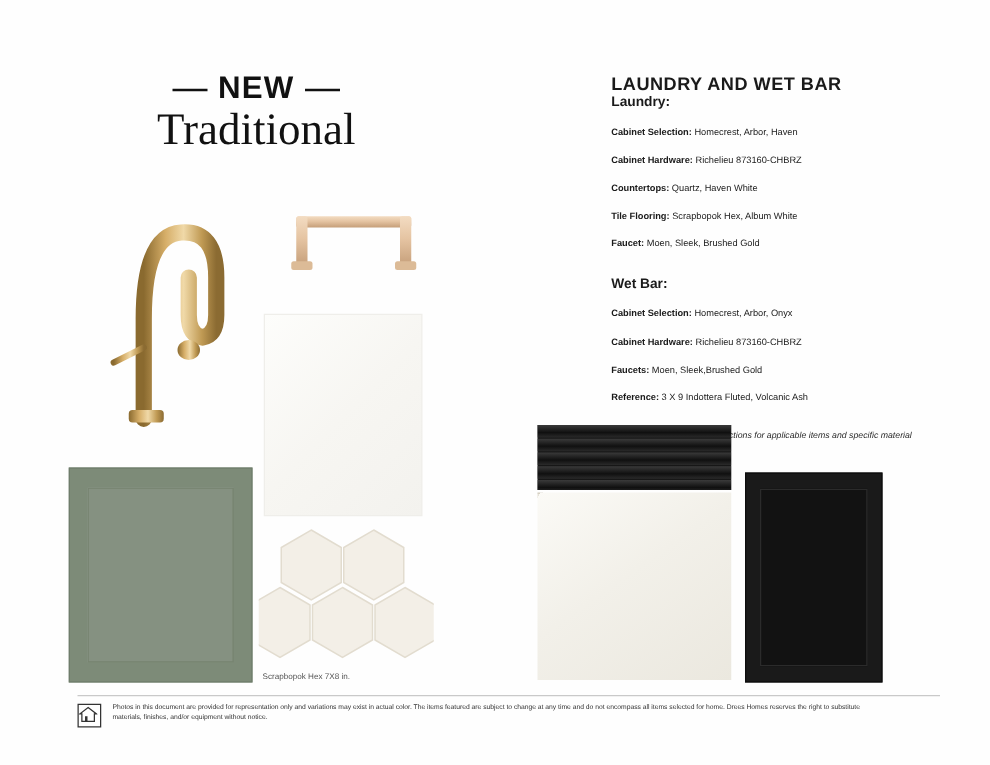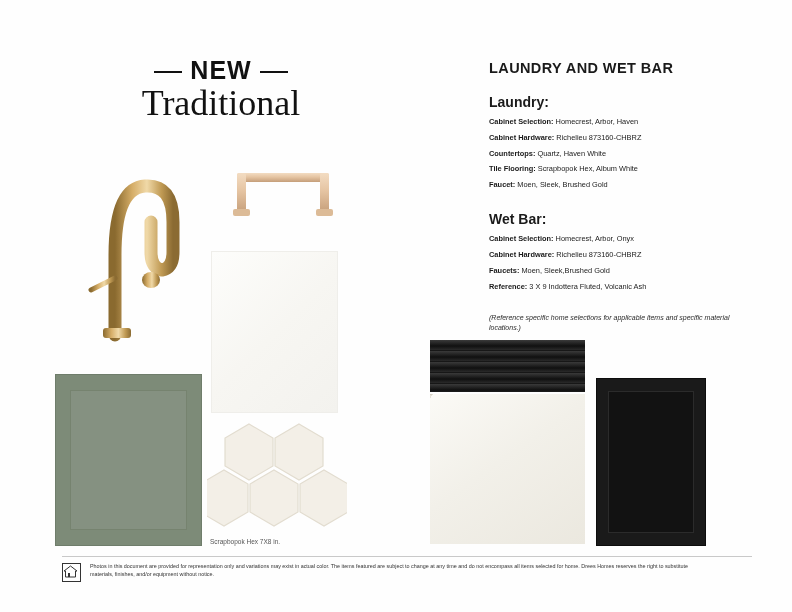--- a/index.html
+++ b/index.html
@@ -16,21 +16,21 @@
   }
   .page {
     position: absolute;
     inset: 0;
     background: #fefefe;
   }
 
   
   .logo-block {
     position: absolute;
-    left: 116px;
+    left: 100px;
     top: 58px;
     width: 210px;
   }
   .logo-new {
     font-family: "Liberation Sans", sans-serif;
     font-weight: bold;
     font-size: 25px;
     letter-spacing: 1px;
     color: #111111;
     line-height: 1;
@@ -68,34 +68,34 @@
     position: absolute;
     left: 489px;
     top: 60px;
     width: 262px;
   }
   .spec-title {
     font-size: 14.5px;
     font-weight: bold;
     color: #1a1a1a;
     letter-spacing: 0.4px;
-    margin-bottom: 18px;
   }
   .spec-group { margin-bottom: 14px; }
   .spec-heading {
-    font-size: 14px;
+    font-size: 11px;
     font-weight: bold;
     color: #1a1a1a;
     margin-bottom: 7px;
   }
   .spec-line {
     font-size: 7.4px;
     color: #1a1a1a;
     margin-bottom: 6.5px;
     line-height: 1.25;
+    margin-top: 13px;
   }
   .spec-line b { font-weight: bold; }
   .spec-note {
     font-size: 7px;
     font-style: italic;
     color: #2a2a2a;
     line-height: 1.5;
     margin-top: 22px;
   }
 

